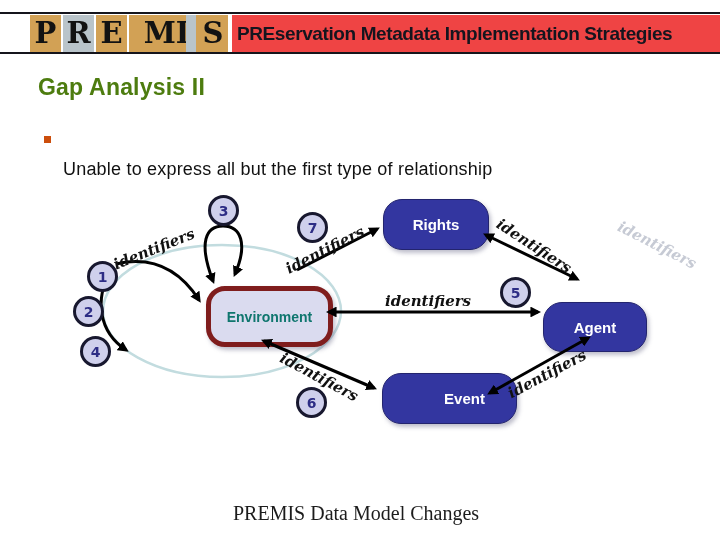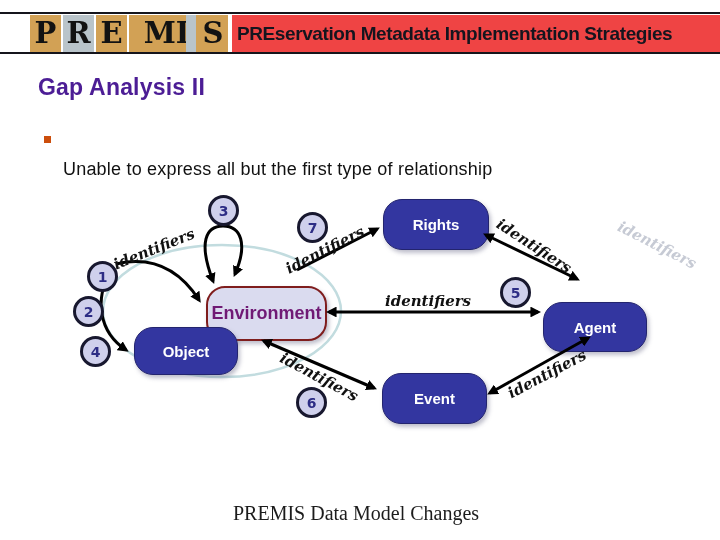--- a/index.html
+++ b/index.html
@@ -10,30 +10,30 @@
   .rule.top{top:12px;}
   .rule.bottom{top:52px;}
   .logo-block{position:absolute;top:15px;height:37px;display:flex;align-items:center;justify-content:center;
               font-family:"DejaVu Serif",serif;font-weight:bold;color:#121212;font-size:29px;line-height:1;}
   .logo-block.tan{background:#d2a155;}
   .logo-block.gray{background:#b9c4ca;}
   .band{position:absolute;left:232px;top:15px;width:488px;height:37px;background:#ef4444;
         display:flex;align-items:center;}
   .band span{font-weight:bold;font-size:19px;color:#15151e;letter-spacing:-0.4px;padding-left:5px;white-space:nowrap;}
   
-  .title{position:absolute;left:38px;top:74px;font-size:23px;font-weight:bold;color:#4c1d95;letter-spacing:0.2px;}
+  .title{position:absolute;left:38px;top:74px;font-size:23px;font-weight:bold;color:#4d7c0f;letter-spacing:0.2px;}
   .bullet-row{position:absolute;left:44px;top:129px;display:flex;align-items:flex-start;}
   .bullet-sq{width:7px;height:7px;background:#cc4e0c;margin-top:7px;margin-right:12px;flex:0 0 auto;}
   .bullet-text{font-size:18px;color:#111;letter-spacing:0.2px;white-space:nowrap;margin-top:30px;}
   
   .layer{position:absolute;left:0;top:0;width:720px;height:540px;pointer-events:none;}
   .ebox{position:absolute;border-radius:19px;display:flex;align-items:center;justify-content:center;
         font-weight:bold;box-shadow:2px 3px 4px rgba(110,110,140,0.45);}
   .ebox.dark{background:#3336a0;border:1px solid #23246e;color:#ffffff;font-size:15px;}
-  .ebox.light{background:#dadbef;border:2px solid #7f1d1d;color:#701a75;font-size:18px;}
+  .ebox.light{background:#dadbef;border:5px solid #7f1d1d;color:#0f766e;font-size:14px;}
   .marker-circle{position:absolute;width:25px;height:25px;border:3px solid #18182f;border-radius:50%;
         background:#cfd0ec;display:flex;align-items:center;justify-content:center;
         font-weight:bold;font-size:14px;color:#2d2d85;font-family:"DejaVu Sans",sans-serif;}
   .edge-label{position:absolute;font-family:"DejaVu Serif",serif;font-style:italic;font-weight:bold;
         font-size:15px;color:#111;white-space:nowrap;}
   .edge-label.faded{color:#c6cad4;}
   
   .caption{position:absolute;left:233px;top:502px;width:300px;text-align:left;
         font-family:"Liberation Serif",serif;font-size:20px;color:#1c1c1c;}
 </style>
@@ -58,24 +58,23 @@
   <div class="bullet-row">
     <span class="bullet-sq"></span>
     <span class="bullet-text">Unable to express all but the first type of relationship</span>
   </div>
 
   <svg class="layer" viewBox="0 0 720 540">
     <ellipse cx="222" cy="311" rx="119" ry="66" fill="none" stroke="#c2dcdf" stroke-width="2.5"></ellipse>
   </svg>
 
   <div class="ebox light" style="left:206px;top:286px;width:117px;height:51px;">Environment</div>
-  <div class="ebox dark" style="left:134px;top:327px;width:102px;height:46px;">Object</div>
   <div class="ebox dark" style="left:383px;top:199px;width:104px;height:49px;">Rights</div>
   <div class="ebox dark" style="left:543px;top:302px;width:102px;height:48px;">Agent</div>
-  <div class="ebox dark" style="left:382px;top:373px;width:103px;height:49px;">Event</div>
+  <div class="ebox dark" style="left:382px;top:373px;width:103px;height:49px;padding-left:30px;">Event</div>
 
   <svg class="layer" viewBox="0 0 720 540">
     <defs>
       <marker id="ah" viewBox="0 0 10 10" refX="7" refY="5" markerWidth="3.6" markerHeight="3.6" orient="auto-start-reverse" markerUnits="strokeWidth">
         <path d="M0 0 L10 5 L0 10 z" fill="#000"></path>
       </marker>
     </defs>
     <g stroke="#000" stroke-width="3" fill="none">
       <path d="M 213 281 C 198 242 206 226 223 226 C 241 226 248 244 235 274" marker-start="url(#ah)" marker-end="url(#ah)"></path>
       <path d="M 116 264 Q 168 252 199 300" marker-end="url(#ah)"></path>

